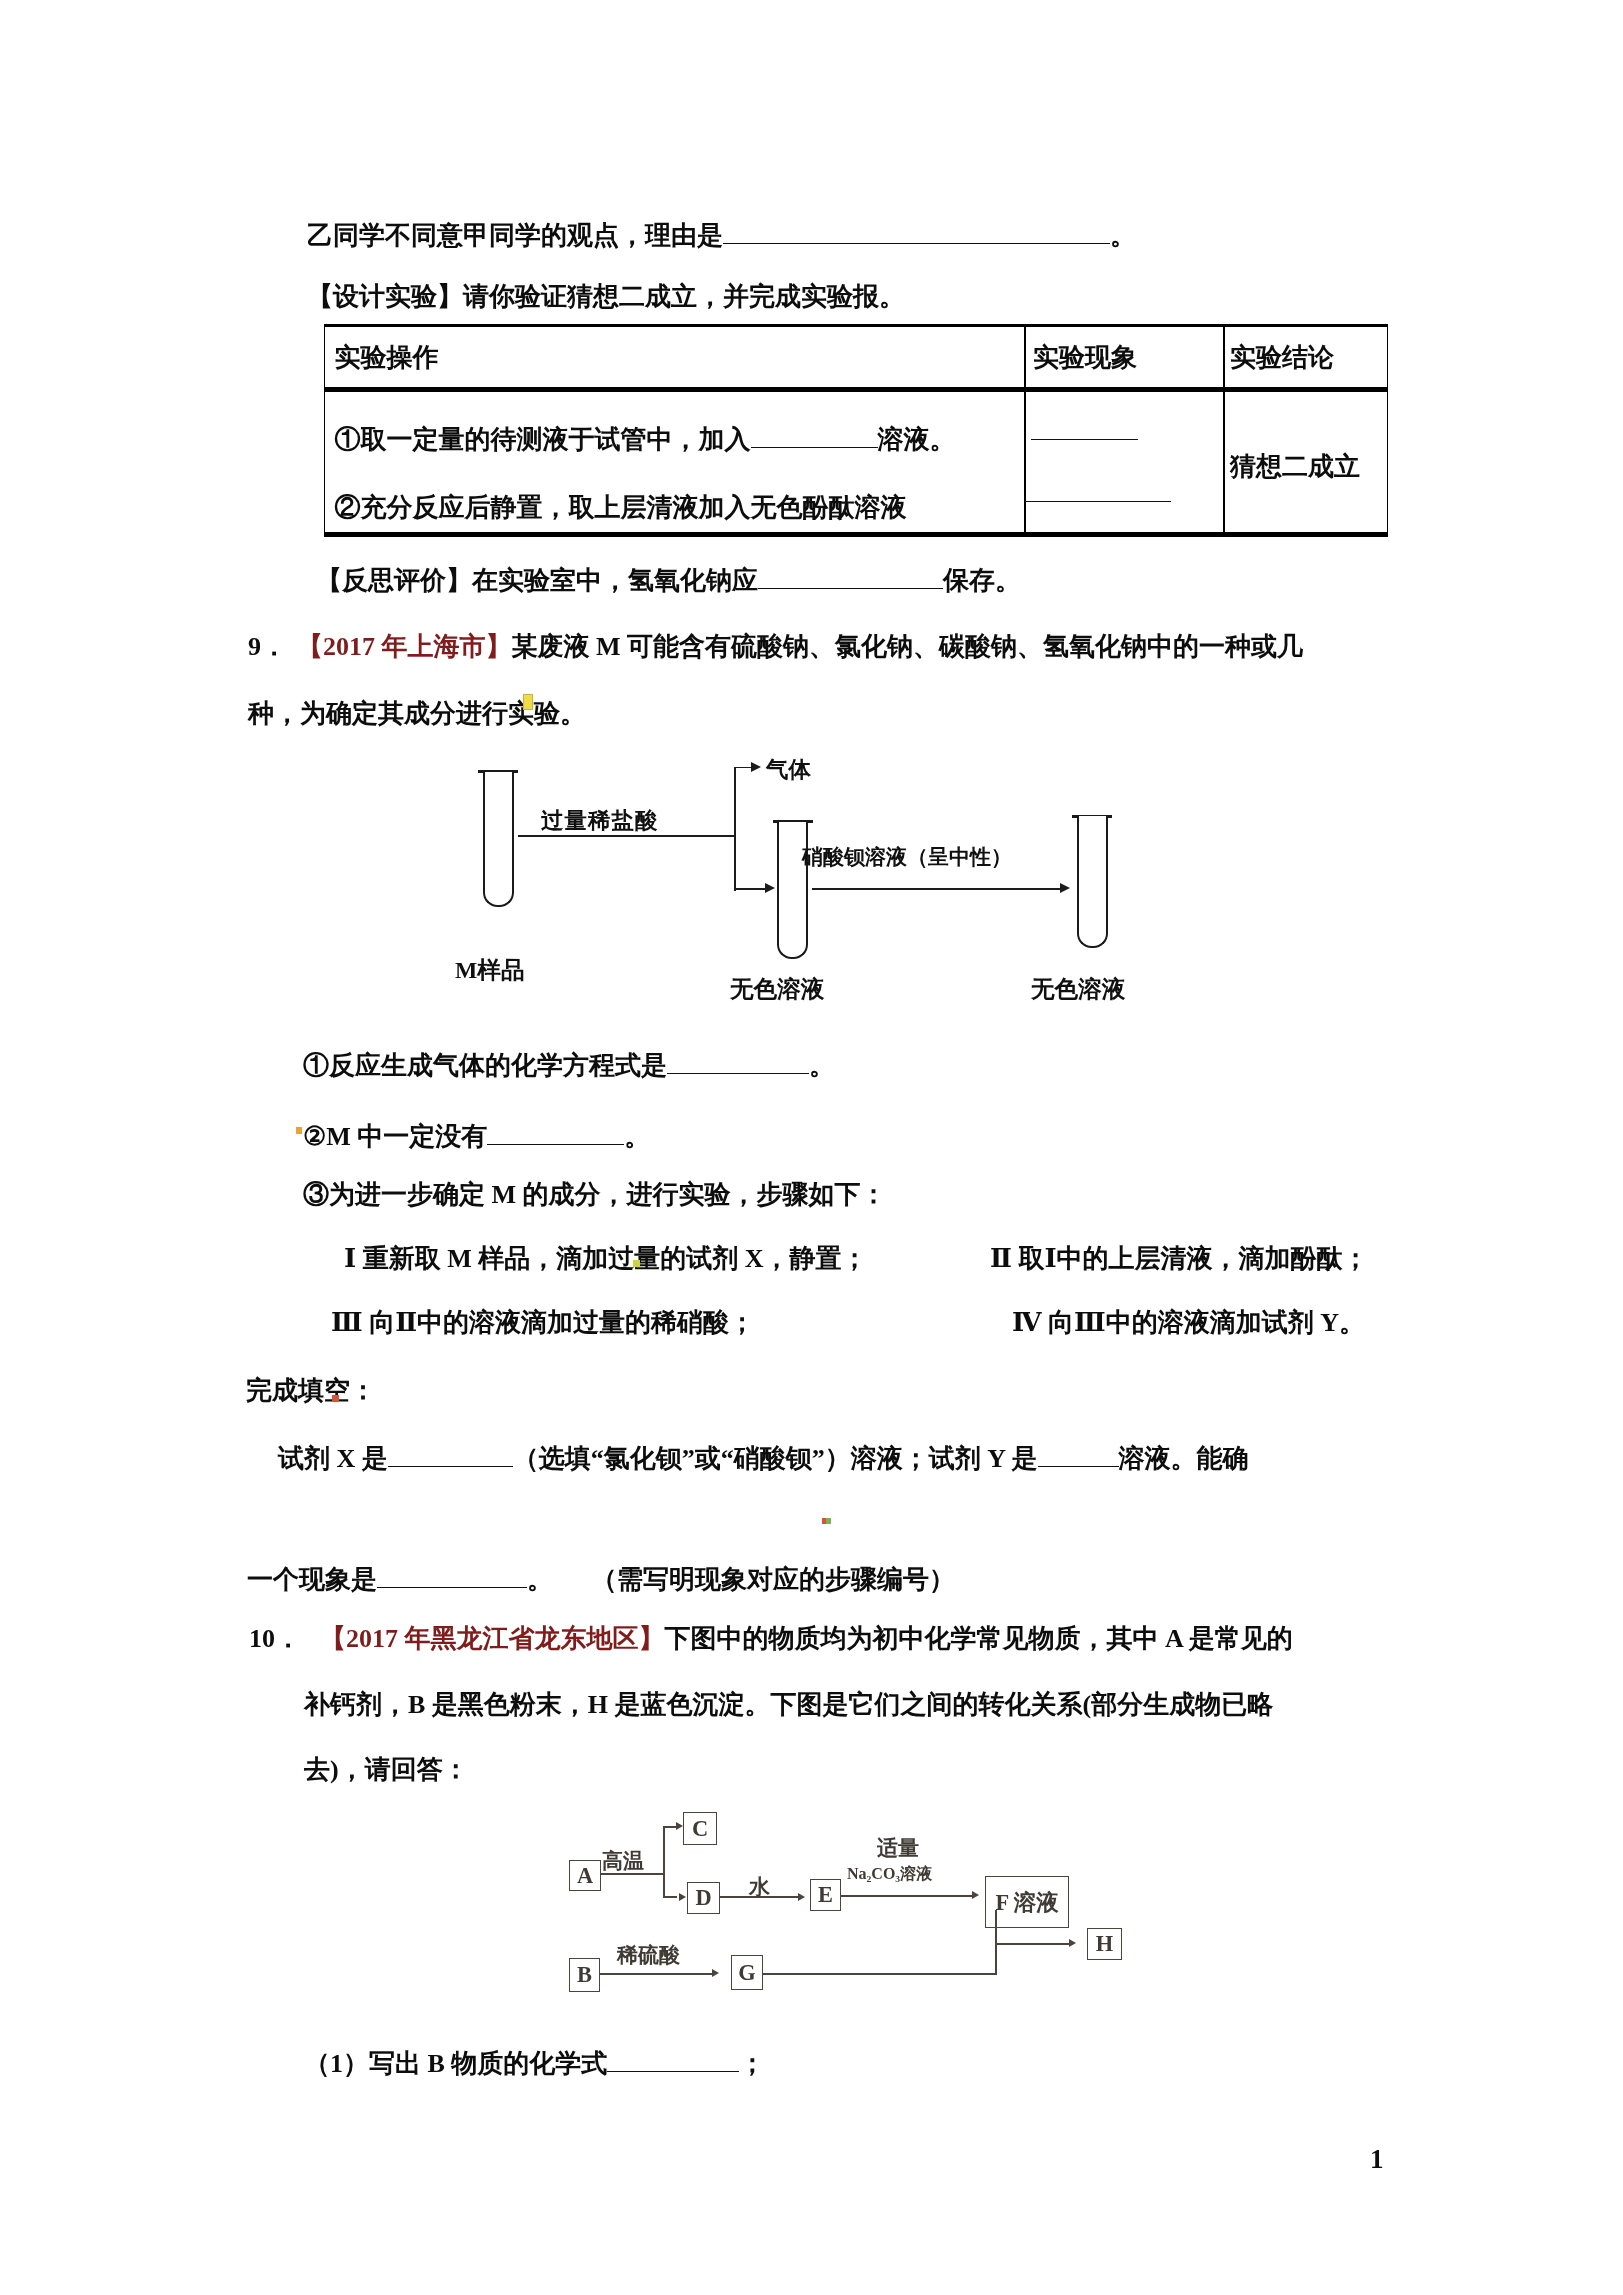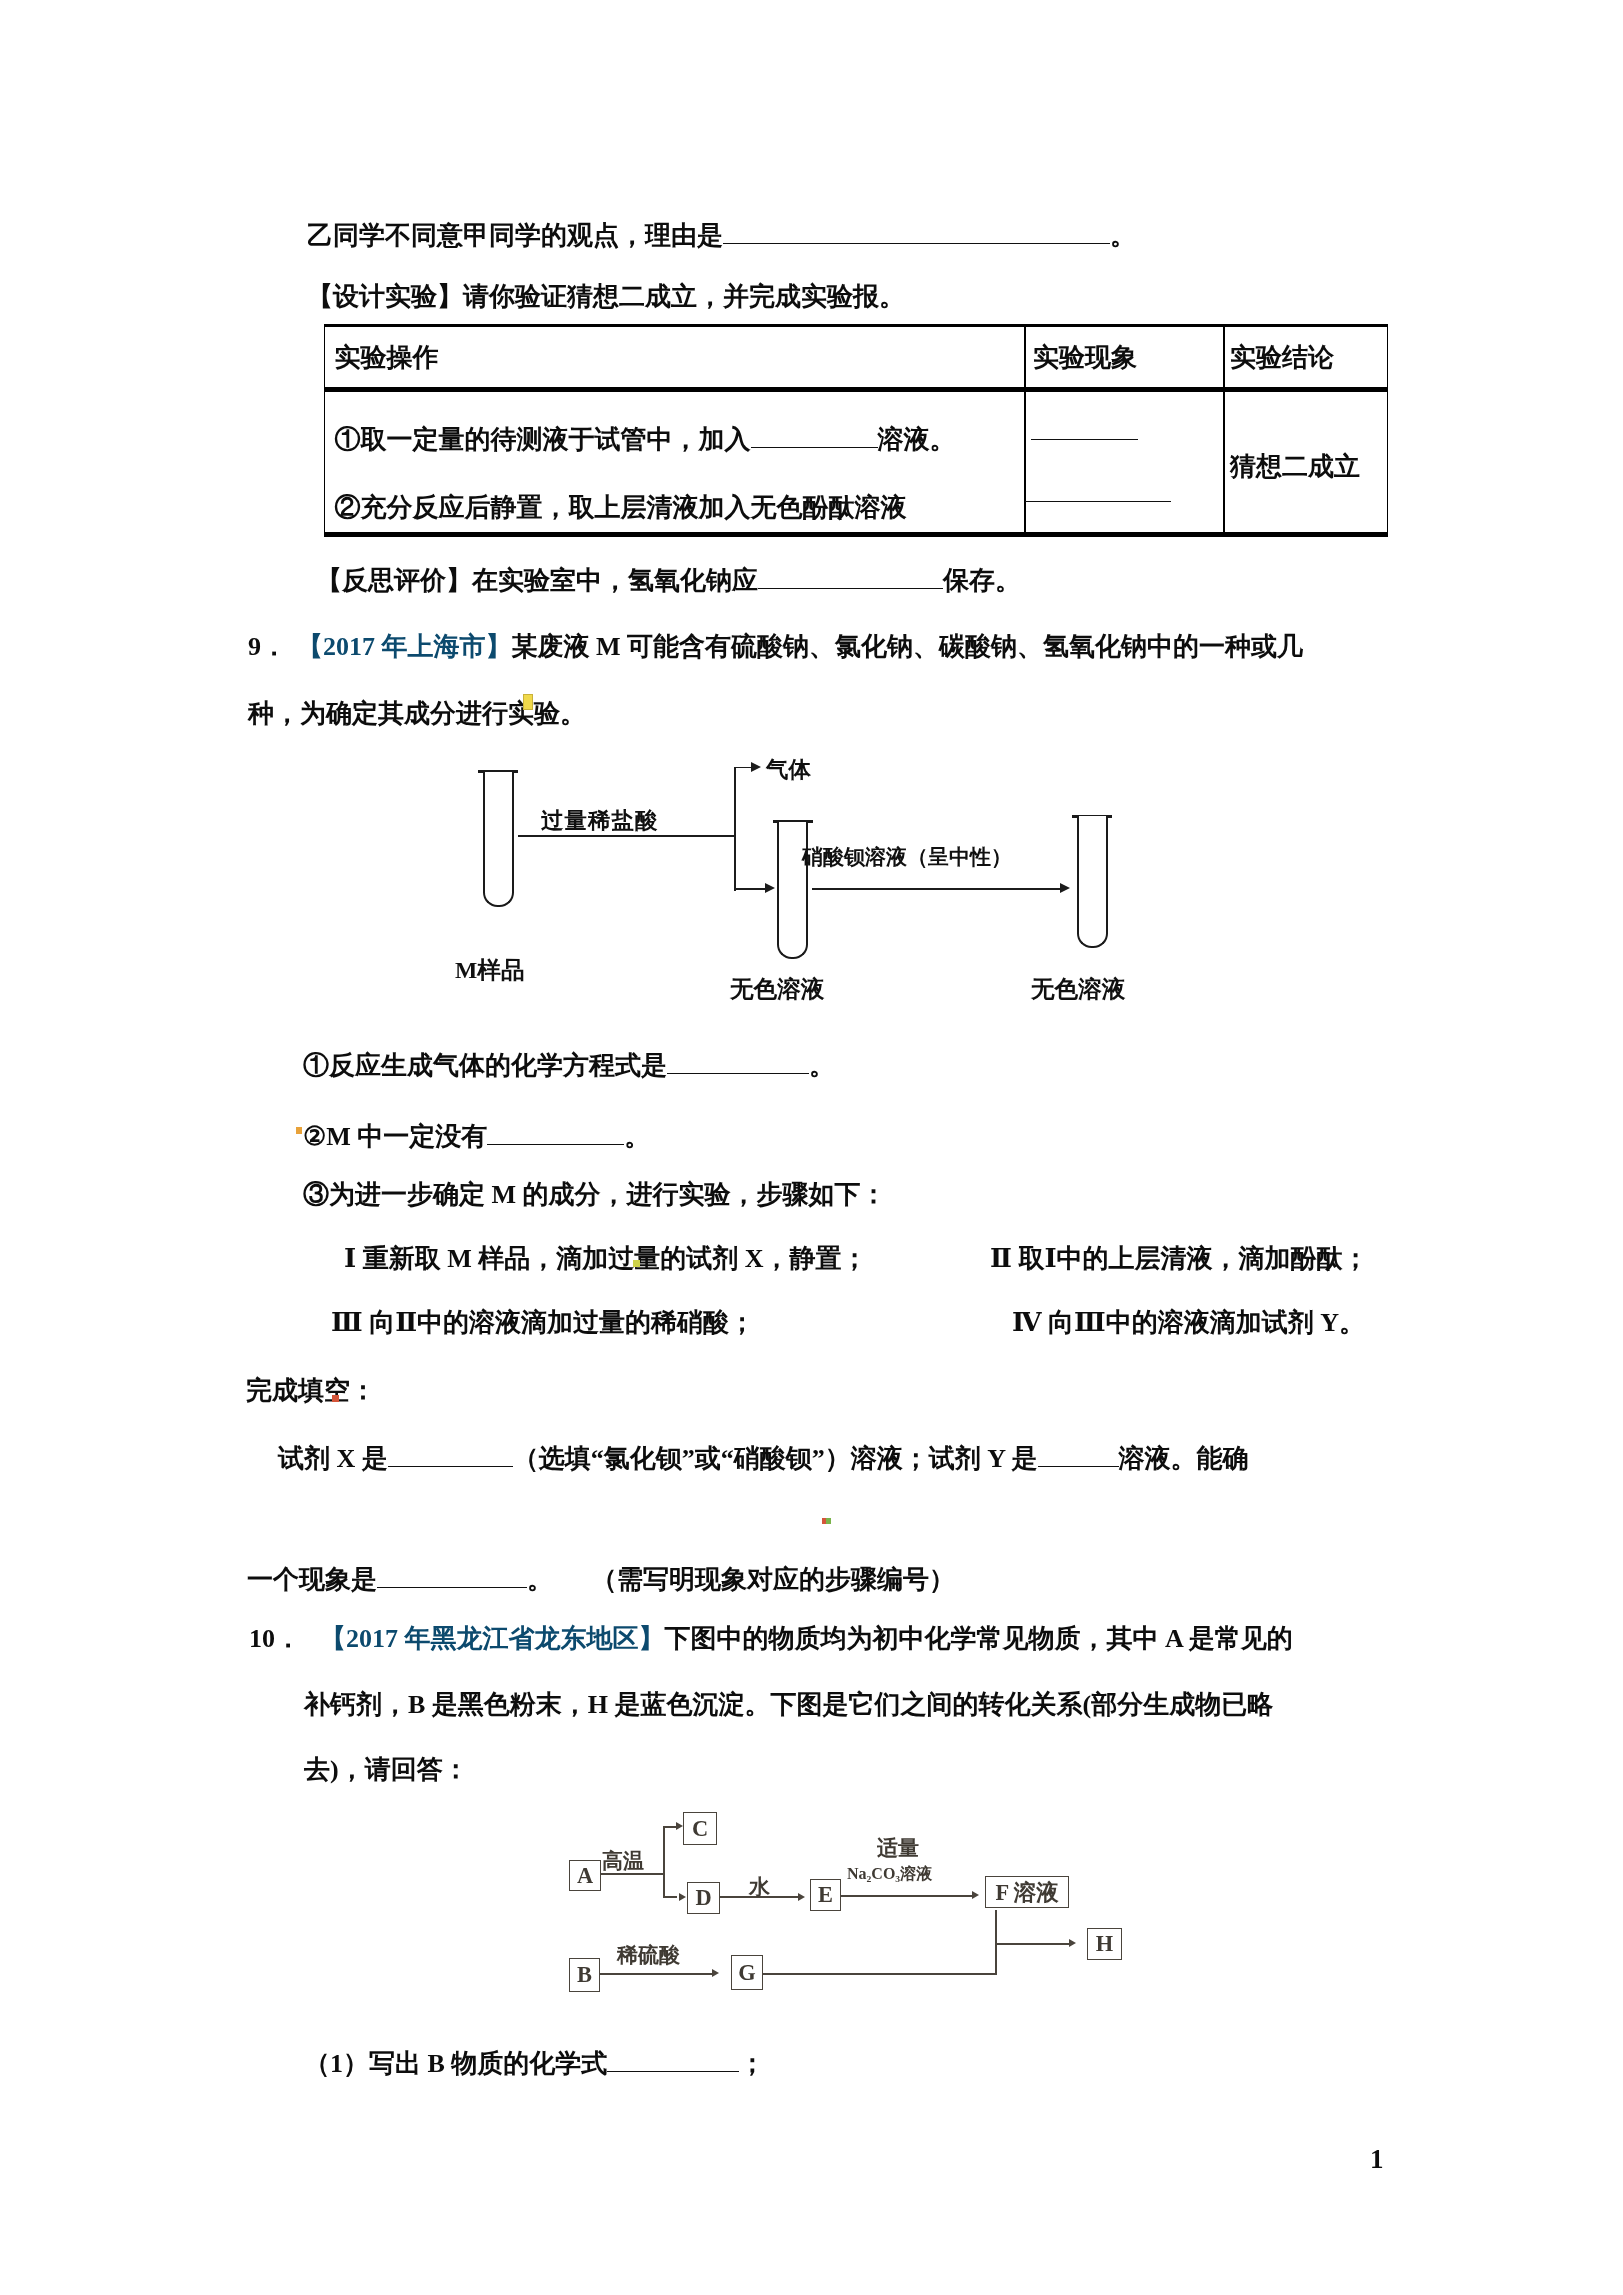--- a/index.html
+++ b/index.html
@@ -3,21 +3,21 @@
 <meta charset="utf-8">
 <style>
   html,body{margin:0;padding:0;background:#888;}
   .page{
     position:relative; width:1623px; height:2295px; background:#ffffff;
     font-family:"Liberation Serif","DejaVu Serif",serif;
     font-weight:700; color:#0d0d0d; overflow:hidden;
   }
   .ln{position:absolute; white-space:nowrap; font-size:26px; line-height:1.15;}
   .blank{display:inline-block; height:0.95em; border-bottom:1.7px solid #111; vertical-align:baseline;}
-  .blue{color:#0c4a6e;}
+  .blue{color:#7f1d1d;}
 
   
   .qtable{position:absolute; left:324px; top:324px; width:1064px; height:213px;
           border:1.7px solid #000; border-top-width:3.4px; border-bottom-width:5px; box-sizing:border-box;}
   .qtable .v1{position:absolute; left:699px; top:0; width:1.7px; height:100%; background:#000;}
   .qtable .v2{position:absolute; left:898px; top:0; width:1.7px; height:100%; background:#000;}
   .qtable .hsep{position:absolute; left:0; top:60px; width:100%; height:4.5px; background:#000;}
   .cellline{position:absolute; white-space:nowrap; font-size:26px; line-height:1.15;}
   .cblank{position:absolute; border-bottom:1.7px solid #111;}
 
@@ -161,21 +161,21 @@
 
     <div class="hline" style="left:165px; top:96px; width:79px;"></div>
     <div class="glabel" style="left:194px; top:73px; font-size:21px;">水</div>
     <div class="ah" style="left:243px; top:93px;"></div>
     <div class="gbox" style="left:255px; top:79px; width:31px; height:32px;">E</div>
 
     <div class="hline" style="left:285px; top:95px; width:132px;"></div>
     <div class="glabel" style="left:322px; top:34px; font-size:21px;">适量</div>
     <div class="glabel" style="left:292px; top:64px; font-size:16px;">Na₂CO₃溶液</div>
     <div class="ah" style="left:417px; top:91px;"></div>
-    <div class="gbox" style="left:430px; top:76px; width:84px; height:32px;">F 溶液</div>
+    <div class="gbox" style="left:430px; top:76px; width:84px; height:52px;">F 溶液</div>
 
     <div class="vline" style="left:440px; top:110px; height:64px;"></div>
     <div class="hline" style="left:440px; top:143px; width:76px;"></div>
     <div class="ah" style="left:514px; top:139px;"></div>
     <div class="gbox" style="left:532px; top:128px; width:35px; height:32px;">H</div>
 
     <div class="gbox" style="left:14px; top:158px; width:31px; height:34px;">B</div>
     <div class="glabel" style="left:62px; top:141px; font-size:21px;">稀硫酸</div>
     <div class="hline" style="left:45px; top:173px; width:112px;"></div>
     <div class="ah" style="left:157px; top:169px;"></div>

